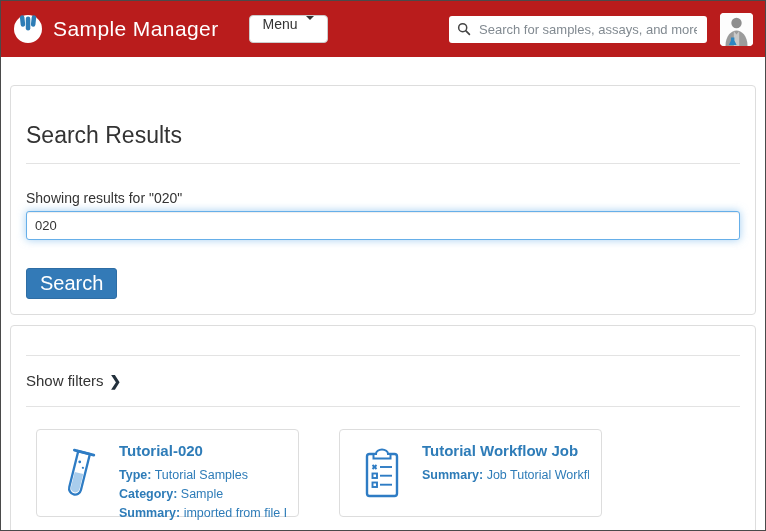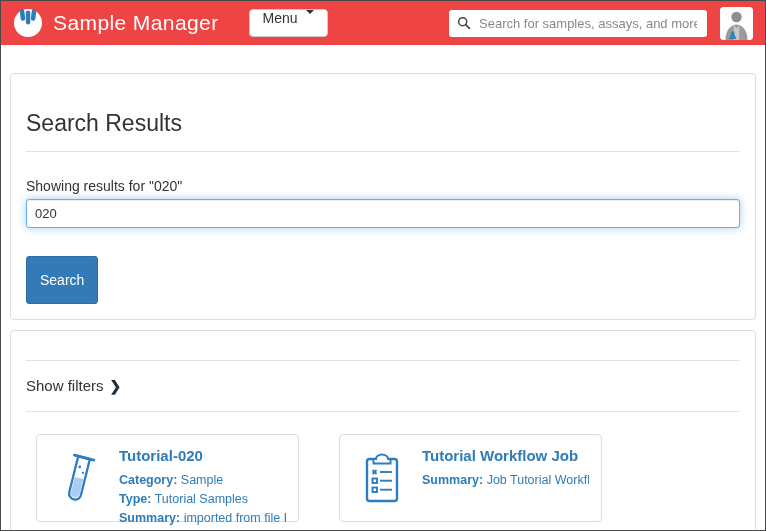--- a/index.html
+++ b/index.html
@@ -8,22 +8,22 @@
     width: 766px; height: 531px;
     border: 1px solid #4a4a4a;
     background: #fff;
     font-family: "Liberation Sans", sans-serif;
     color: #333;
     overflow: hidden;
   }
 
   
   .app-header {
-    height: 44px;
-    background: #ef4444;
+    height: 56px;
+    background: #b91c1c;
     display: flex;
     align-items: center;
     padding: 0 12px;
   }
   .logo { width: 30px; height: 30px; display: block; }
   .app-title {
     color: #fff;
     font-size: 21px;
     font-weight: 300;
     margin-left: 10px;
@@ -119,23 +119,23 @@
     border: 1px solid #66afe9;
     border-radius: 3px;
     outline: none;
     box-shadow: inset 0 1px 1px rgba(0,0,0,.075), 0 0 8px rgba(102,175,233,.6);
   }
   .search-btn {
     margin-top: 28px;
     background: #337ab7;
     border: 1px solid #2e6da4;
     color: #fff;
-    font-size: 14px;
+    font-size: 20px;
     font-family: inherit;
-    padding: 15px 13px;
+    padding: 3px 13px;
     border-radius: 3px;
     cursor: pointer;
   }
 
   
   .panel-results { margin-top: 10px; padding: 13px 15px 14px 15px; }
   .results-title {
     font-size: 20px;
     font-weight: 700;
     color: #333;
@@ -267,26 +267,26 @@
               <path d="M18.6 31 h8.8 v15.5 a4.4 4.4 0 0 1 -8.8 0 Z" fill="#a9cdec"></path>
               <line x1="13" y1="10" x2="33" y2="10" stroke="#2e7cc4" stroke-width="2.8" stroke-linecap="round"></line>
               <circle cx="21" cy="20" r="1.4" fill="#2e7cc4"></circle>
               <circle cx="25.5" cy="25" r="1.1" fill="#2e7cc4"></circle>
             </g>
           </svg>
         </div>
         <div class="card-content">
           <div class="card-title">Tutorial-020</div>
           <div class="card-line">
+            <span class="fl">Type:</span>
+            <span>Tutorial Samples</span>
+          </div>
+          <div class="card-line">
             <span class="fl">Category:</span>
             <span>Sample</span>
-          </div>
-          <div class="card-line">
-            <span class="fl">Type:</span>
-            <span>Tutorial Samples</span>
           </div>
           <div class="card-line">
             <span class="fl">Summary:</span>
             <span>imported from file Project Tutorial...</span>
           </div>
         </div>
       </div>
 
       <div class="card">
         <div class="card-icon-col">

